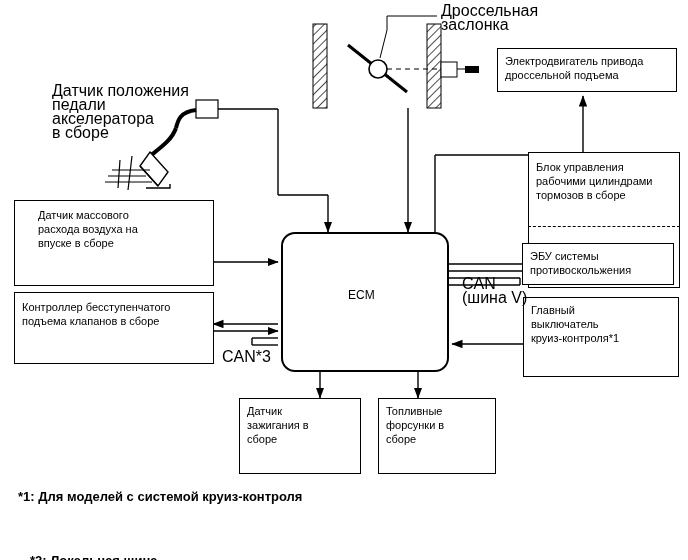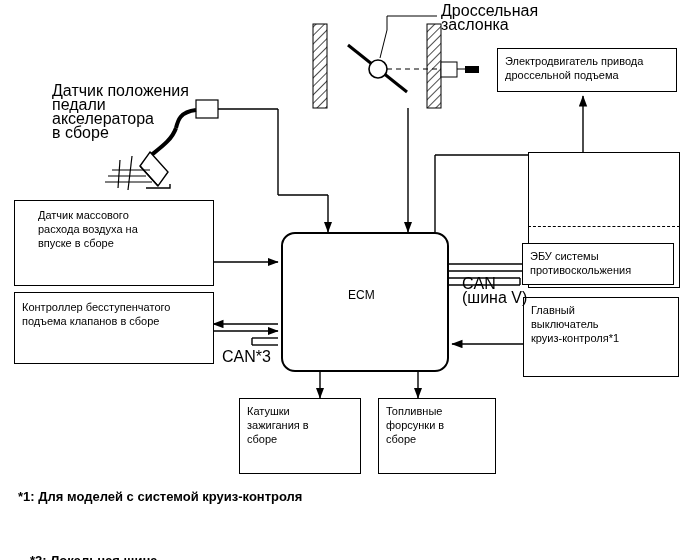--- a/index.html
+++ b/index.html
@@ -149,41 +149,44 @@
     <line x1="320" y1="372" x2="320" y2="398" stroke="#000000" stroke-width="1.4" marker-end="url(#arrow)"></line>
 
     <line x1="418" y1="372" x2="418" y2="398" stroke="#000000" stroke-width="1.4" marker-end="url(#arrow)"></line>
   </svg>
 
   <div class="box" style="left:497px; top:48px; width:180px; height:44px;"></div>
   <div class="box-label" style="left:505px; top:54px; width:168px;">Электродвигатель привода
 дроссельной подъема</div>
 
   <div class="box" style="left:528px; top:152px; width:152px; height:136px;"></div>
+  <div class="box-label" style="left:536px; top:160px; width:140px;">Блок управления
+рабочими цилиндрами
+тормозов в сборе</div>
   <div class="dashed-sep" style="left:528px; top:226px; width:152px;"></div>
   <div class="inner-box" style="left:522px; top:243px; width:152px; height:42px;"></div>
   <div class="box-label" style="left:530px; top:249px; width:142px;">ЭБУ системы
 противоскольжения</div>
 
   <div class="box" style="left:523px; top:297px; width:156px; height:80px;"></div>
   <div class="box-label" style="left:531px; top:303px; width:146px;">Главный
 выключатель
 круиз-контроля*1</div>
 
   <div class="box" style="left:14px; top:200px; width:200px; height:86px;"></div>
   <div class="box-label" style="left:38px; top:208px; width:176px;">Датчик массового
 расхода воздуха на
 впуске в сборе</div>
 
   <div class="box" style="left:14px; top:292px; width:200px; height:72px;"></div>
   <div class="box-label" style="left:22px; top:300px; width:188px;">Контроллер бесступенчатого
 подъема клапанов в сборе</div>
 
   <div class="box" style="left:239px; top:398px; width:122px; height:76px;"></div>
-  <div class="box-label" style="left:247px; top:404px; width:112px;">Катушки
+  <div class="box-label" style="left:247px; top:404px; width:112px;">Датчик
 зажигания в
 сборе</div>
 
   <div class="box" style="left:378px; top:398px; width:118px; height:76px;"></div>
   <div class="box-label" style="left:386px; top:404px; width:108px;">Топливные
 форсунки в
 сборе</div>
 
   <div class="ecm-box" style="left:281px; top:232px; width:168px; height:140px;"></div>
   <div class="ecm-text" style="left:348px; top:288px;">ECM</div>

